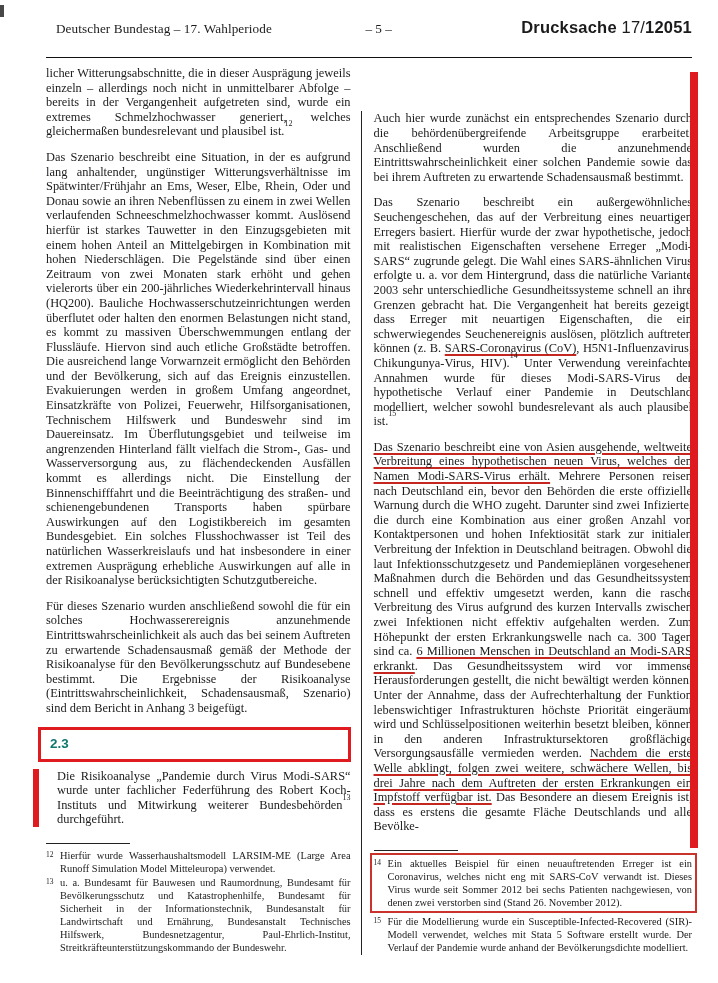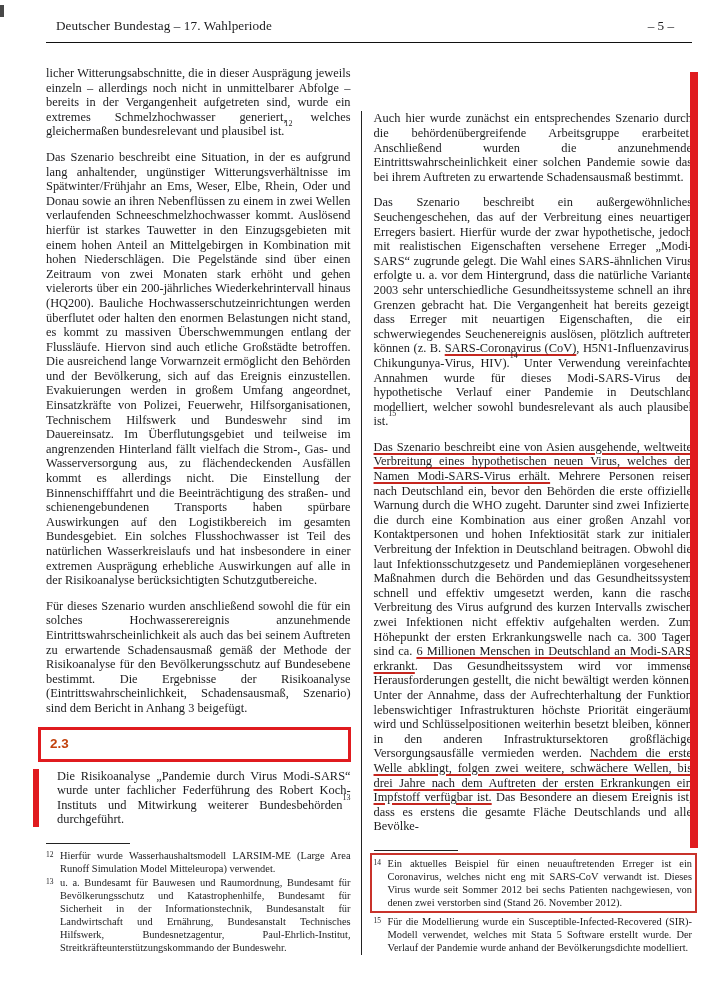--- a/index.html
+++ b/index.html
@@ -16,21 +16,21 @@
     color:var(--ink);
     font-family:"Liberation Serif","DejaVu Serif",serif;
   }
   .scan-mark{position:absolute;left:0;top:5px;width:4px;height:12px;background:#1a1a1a;opacity:.8;}
 
   
   .header{
     position:absolute;left:46px;right:26px;top:18px;
     display:flex;justify-content:space-between;align-items:baseline;
     border-bottom:1.6px solid #111;
-    padding-bottom:8px;
+    padding-bottom:20px;
   }
   .h-left{font-size:13.2px;letter-spacing:.1px;padding-left:10px;}
   .h-center{font-size:13.2px;transform:translateX(-18px);}
   .h-right{
     font-family:"Liberation Sans","DejaVu Sans",sans-serif;
     font-size:16.5px;font-weight:bold;letter-spacing:.2px;
   }
   .h-right .sess{font-weight:normal;}
 
   
@@ -59,21 +59,21 @@
 
   
   .section-box{
     border:3.5px solid var(--red);
     margin:9px 0 7px -8px;
     padding:5px 6px 7px 9px;
   }
   .section-heading{
     display:flex;
     font-family:"Liberation Sans","DejaVu Sans",sans-serif;
-    font-weight:bold;font-size:13.4px;line-height:17px;color:#c2410c;
+    font-weight:bold;font-size:13.4px;line-height:17px;color:#0f766e;
   }
   .sec-num{width:37px;flex:0 0 37px;}
   .sec-title{flex:1;}
 
   
   .marked{
     border-left:6px solid var(--red);
     margin-left:-13px;
     padding-left:18px;
   }
@@ -105,20 +105,21 @@
 </head>
 <body>
 
 <div class="page">
 
   <div class="scan-mark"></div>
 
   <div class="header">
     <span class="h-left">Deutscher Bundestag – 17. Wahlperiode</span>
     <span class="h-center">– 5 –</span>
+    <span class="h-right"><span>Drucksache </span><span class="sess">17/</span><span>12051</span></span>
   </div>
 
   <div class="columns">
 
     <div class="col col-left">
 
       <p class="body-p"><span>licher Witterungsabschnitte, die in dieser Ausprägung jeweils einzeln – allerdings noch nicht in unmittelbarer Abfolge – bereits in der Vergangenheit aufgetreten sind, wurde ein extremes Schmelzhochwasser generiert, welches gleichermaßen bundesrelevant und plausibel ist.</span><sup class="fnref">12</sup></p>
 
       <p class="body-p"><span>Das Szenario beschreibt eine Situation, in der es aufgrund lang anhaltender, ungünstiger Witterungsverhältnisse im Spätwinter/Frühjahr an Ems, Weser, Elbe, Rhein, Oder und Donau sowie an ihren Nebenflüssen zu einem in zwei Wellen verlaufenden Schneeschmelzhochwasser kommt. Auslösend hierfür ist starkes Tauwetter in den Einzugsgebieten mit einem hohen Anteil an Mittelgebirgen in Kombination mit hohen Niederschlägen. Die Pegelstände sind über einen Zeitraum von zwei Monaten stark erhöht und gehen vielerorts über ein 200-jährliches Wiederkehrintervall hinaus (HQ200). Bauliche Hochwasserschutzeinrichtungen werden überflutet oder halten den enormen Belastungen nicht stand, es kommt zu massiven Überschwemmungen entlang der Flussläufe. Hiervon sind auch etliche Großstädte betroffen. Die ausreichend lange Vorwarnzeit ermöglicht den Behörden und der Bevölkerung, sich auf das Ereignis einzustellen. Evakuierungen werden in großem Umfang angeordnet, Einsatzkräfte von Polizei, Feuerwehr, Hilfsorganisationen, Technischem Hilfswerk und Bundeswehr sind im Dauereinsatz. Im Überflutungsgebiet und teilweise im angrenzenden Hinterland fällt vielfach die Strom-, Gas- und Wasserversorgung aus, zu flächendeckenden Ausfällen kommt es allerdings nicht. Die Einstellung der Binnenschifffahrt und die Beeinträchtigung des straßen- und schienengebundenen Transports haben spürbare Auswirkungen auf den Logistikbereich im gesamten Bundesgebiet. Ein solches Flusshochwasser ist Teil des natürlichen Wasserkreislaufs und hat insbesondere in einer extremen Ausprägung erhebliche Auswirkungen auf alle in der Risikoanalyse berücksichtigten Schutzgutbereiche.</span></p>
 

